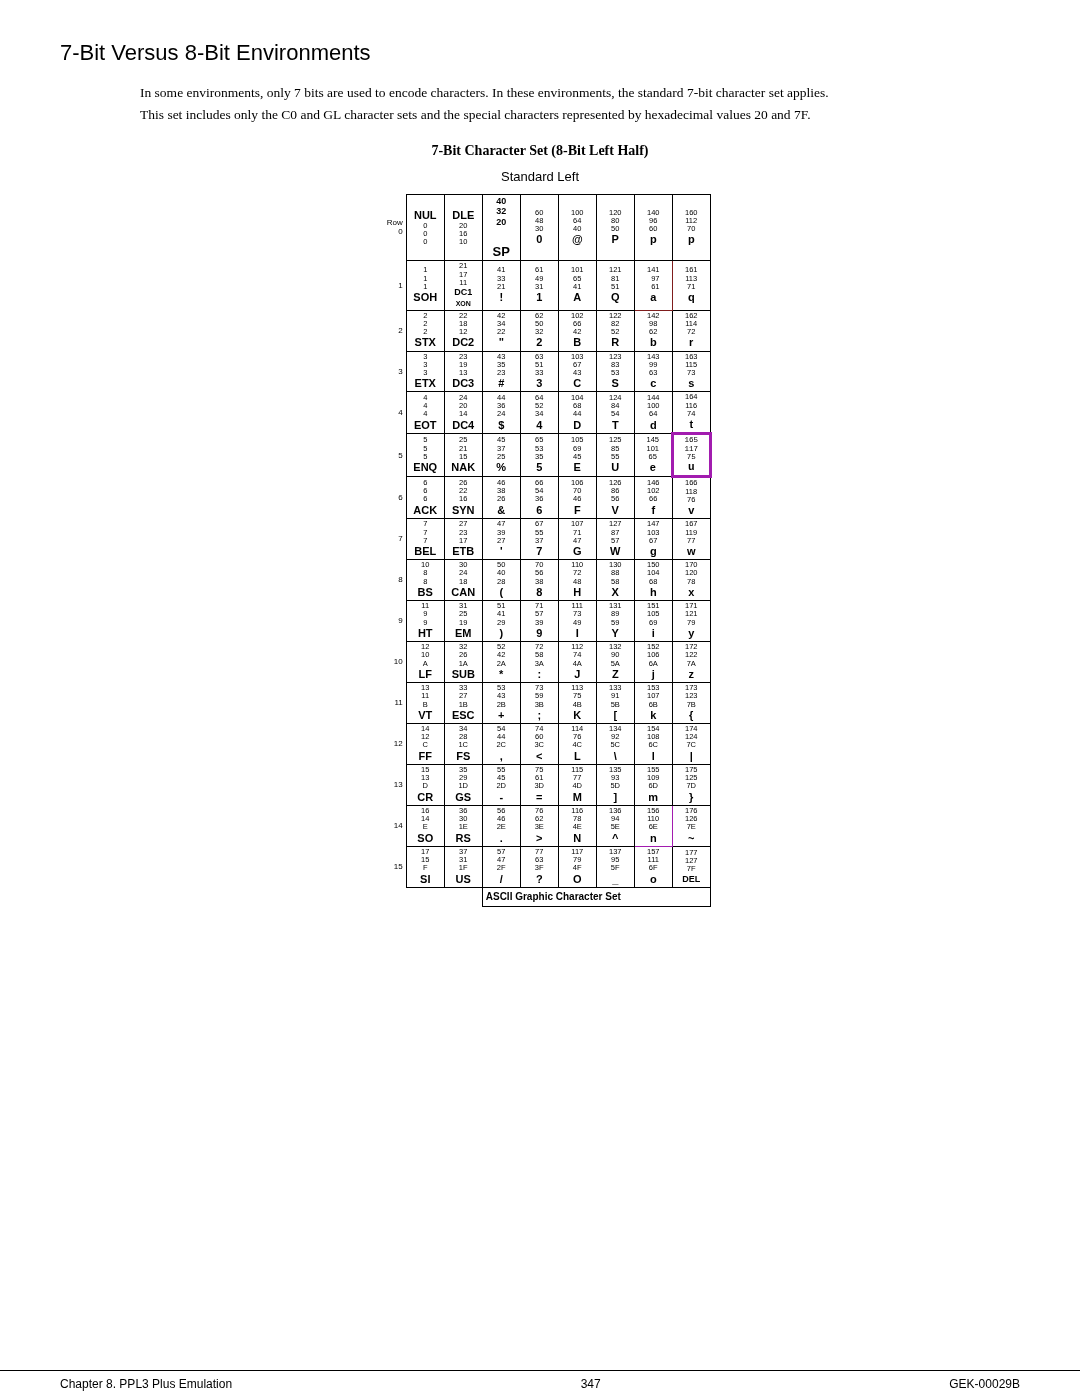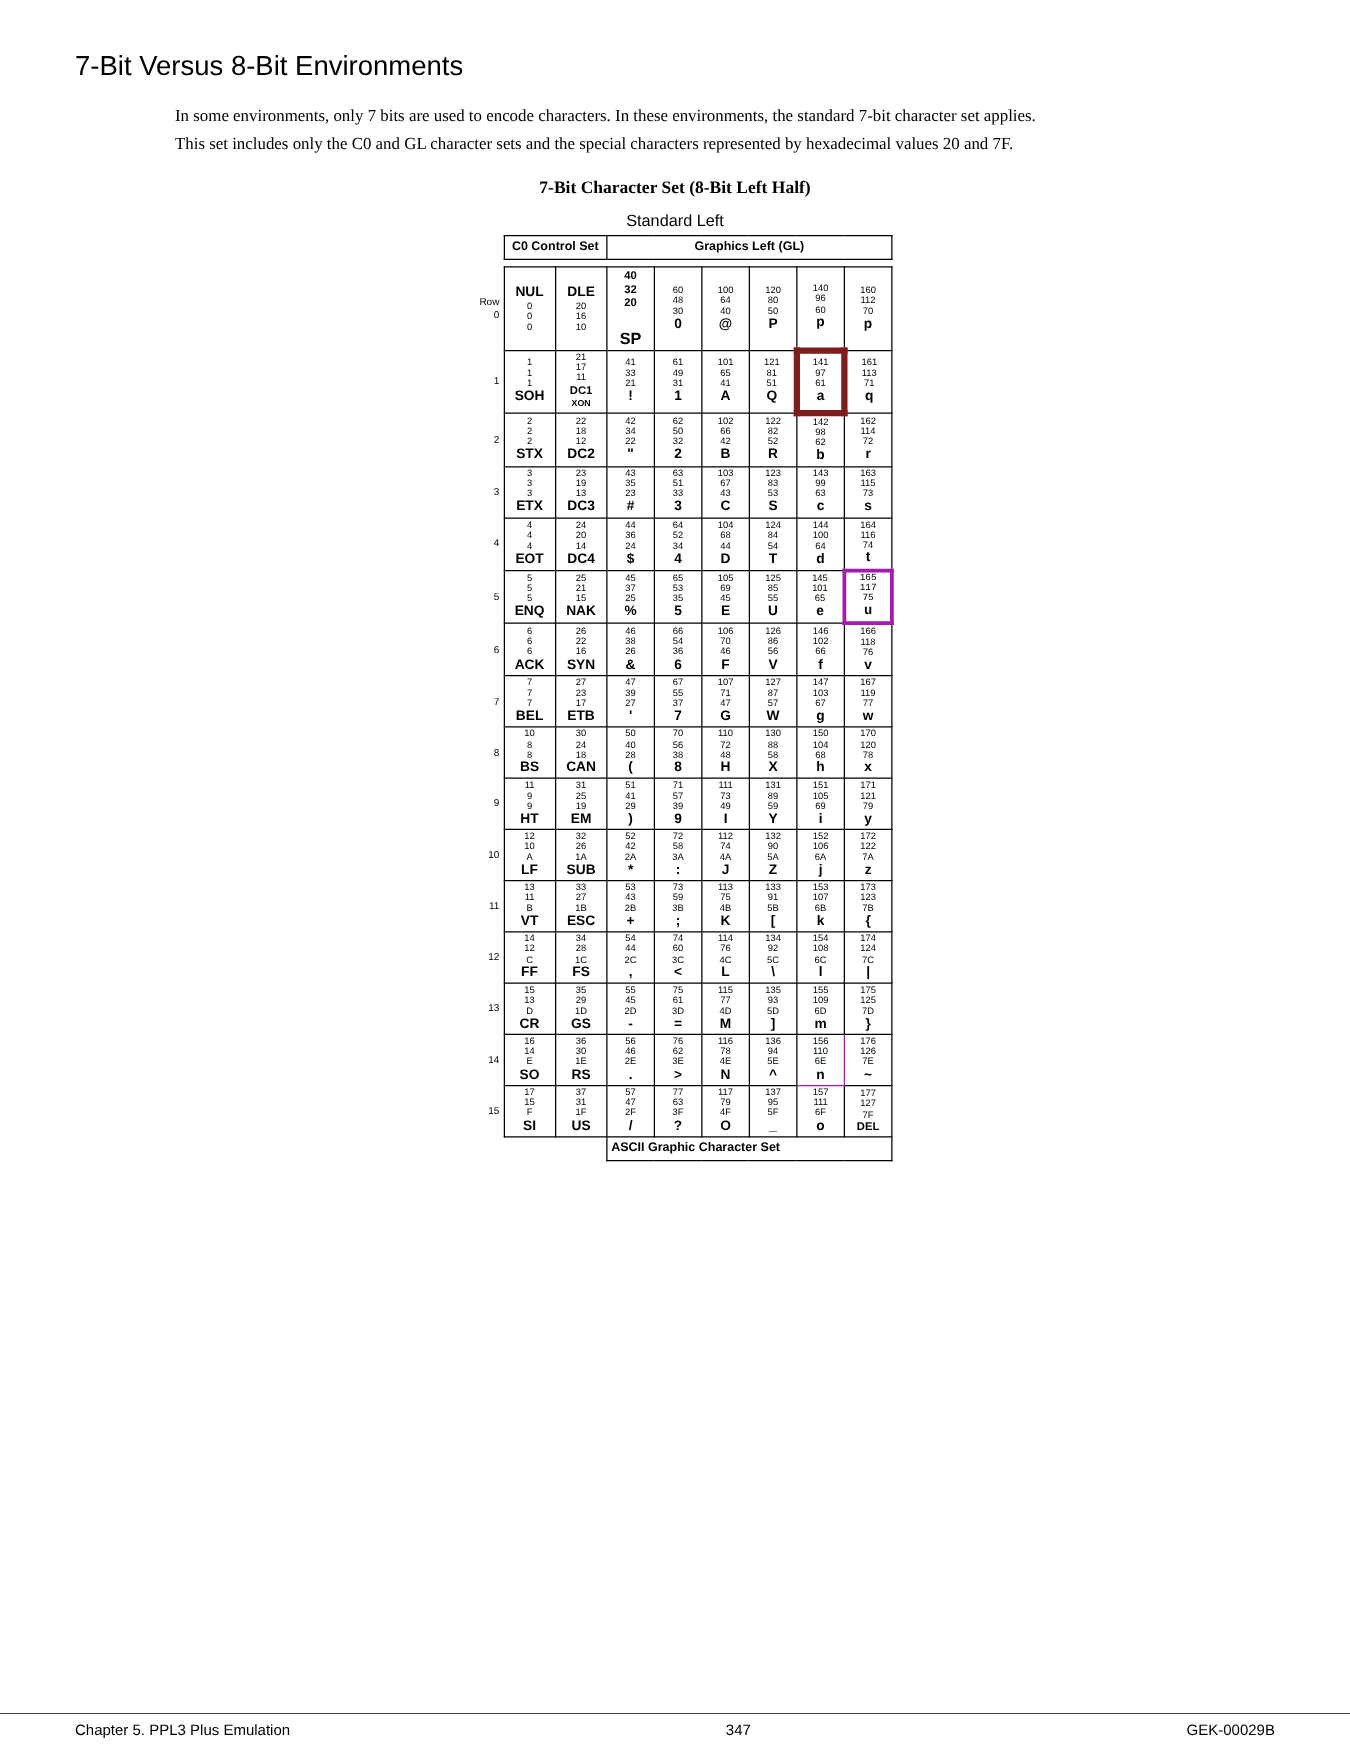--- a/index.html
+++ b/index.html
@@ -91,29 +91,20 @@
 
 <p class="intro-text">In some environments, only 7 bits are used to encode characters. In these environments, the standard 7-bit character set applies. This set includes only the C0 and GL character sets and the special characters represented by hexadecimal values 20 and 7F.</p>
 
 <div class="chart-container">
   <div class="chart-title">7-Bit Character Set (8-Bit Left Half)</div>
   <div class="standard-left-label">Standard Left</div>
 
   <table class="char-table">
     <tbody>
 
-      <tr>
-        <td class="no-border" style="border:none; min-width:25px;"></td>
-        <td colspan="2" style="border:1px solid #000; font-weight:bold; text-align:center; font-size:10px; padding:3px 6px;">
-          <span>C0 Control Set</span>
-        </td>
-        <td colspan="6" style="border:1px solid #000; font-weight:bold; text-align:center; font-size:10px; padding:3px;">
-          <span>Graphics Left (GL)</span>
-        </td>
-      </tr>
 
 
       <tr>
           <td colspan="9" style="border:none; height:6px;"></td>
         </tr>
 
       <tr>
         <td class="row-label" style="border:none; font-size:8px; text-align:right; padding-right:3px;">Row<br>0</td>
         <td style="border:1px solid #000; text-align:center; padding:1px;">
             <div class="cell-inner">
@@ -197,21 +188,21 @@
               <span class="cell-nums">101<br>65<br>41</span>
               <span class="cell-char">A</span>
             </div>
           </td>
         <td style="border:1px solid #000; text-align:center; padding:1px;">
             <div class="cell-inner">
               <span class="cell-nums">121<br>81<br>51</span>
               <span class="cell-char">Q</span>
             </div>
           </td>
-        <td style="border:5px solid #7f1d1d; text-align:center; padding:1px;">
+        <td style="border:1px solid #7f1d1d; text-align:right; padding:1px;">
             <div class="cell-inner">
               <span class="cell-nums">141<br>97<br>61</span>
               <span class="cell-char">a</span>
             </div>
           </td>
         <td style="border:1px solid #000; text-align:center; padding:1px;">
             <div class="cell-inner">
               <span class="cell-nums">161<br>113<br>71</span>
               <span class="cell-char">q</span>
             </div>
@@ -951,16 +942,16 @@
         <td colspan="2" style="border:none;"></td>
         <td colspan="6" style="border:1px solid #000; text-align:left; font-weight:bold; font-size:10px; padding:3px;">
           <span>ASCII Graphic Character Set</span>
         </td>
       </tr>
     </tbody>
   </table>
 </div>
 
 <div style="position:fixed; bottom:0; left:0; width:1080px; background:#fff; border-top:1px solid #000; display:flex; justify-content:space-between; padding:6px 60px; font-size:12px; font-family:Arial,sans-serif;">
-  <span>Chapter 5. PPL3 Plus Emulation</span>
+  <span>Chapter 8. PPL3 Plus Emulation</span>
   <span>347</span>
   <span>GEK-00029B</span>
 </div>
 
 </body></html>

